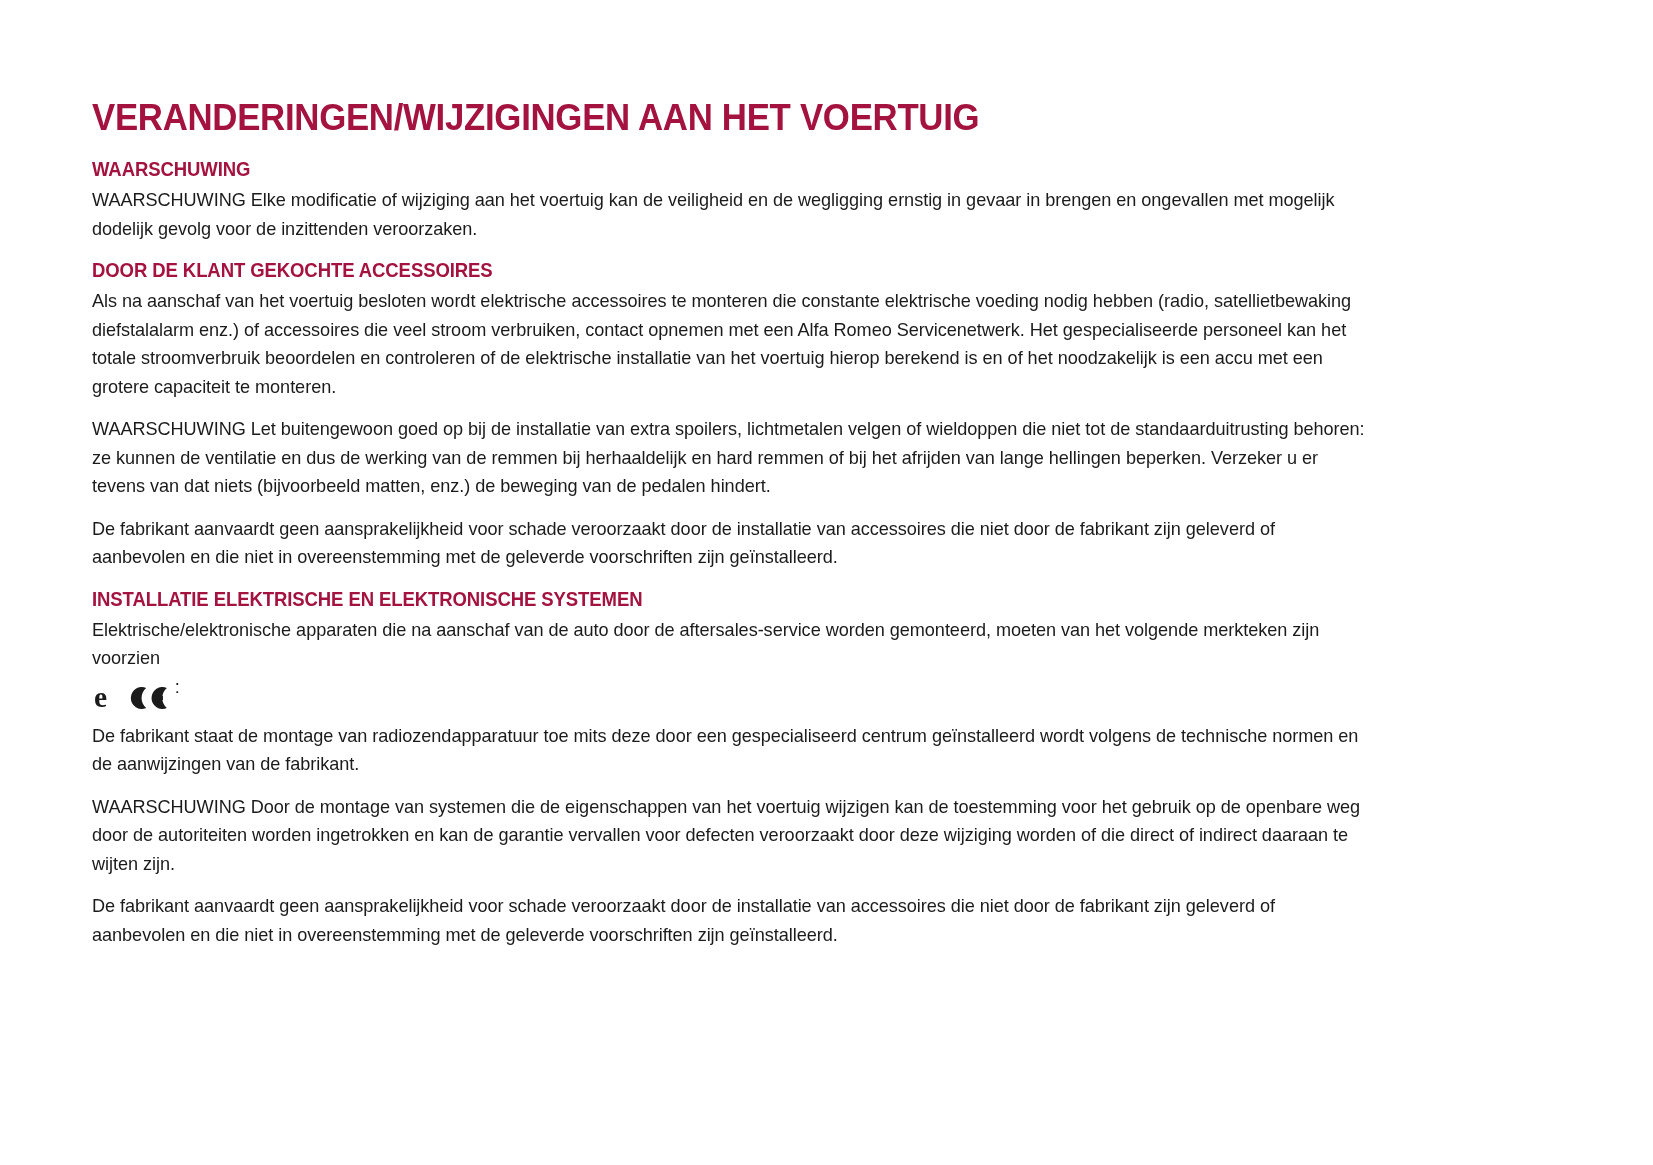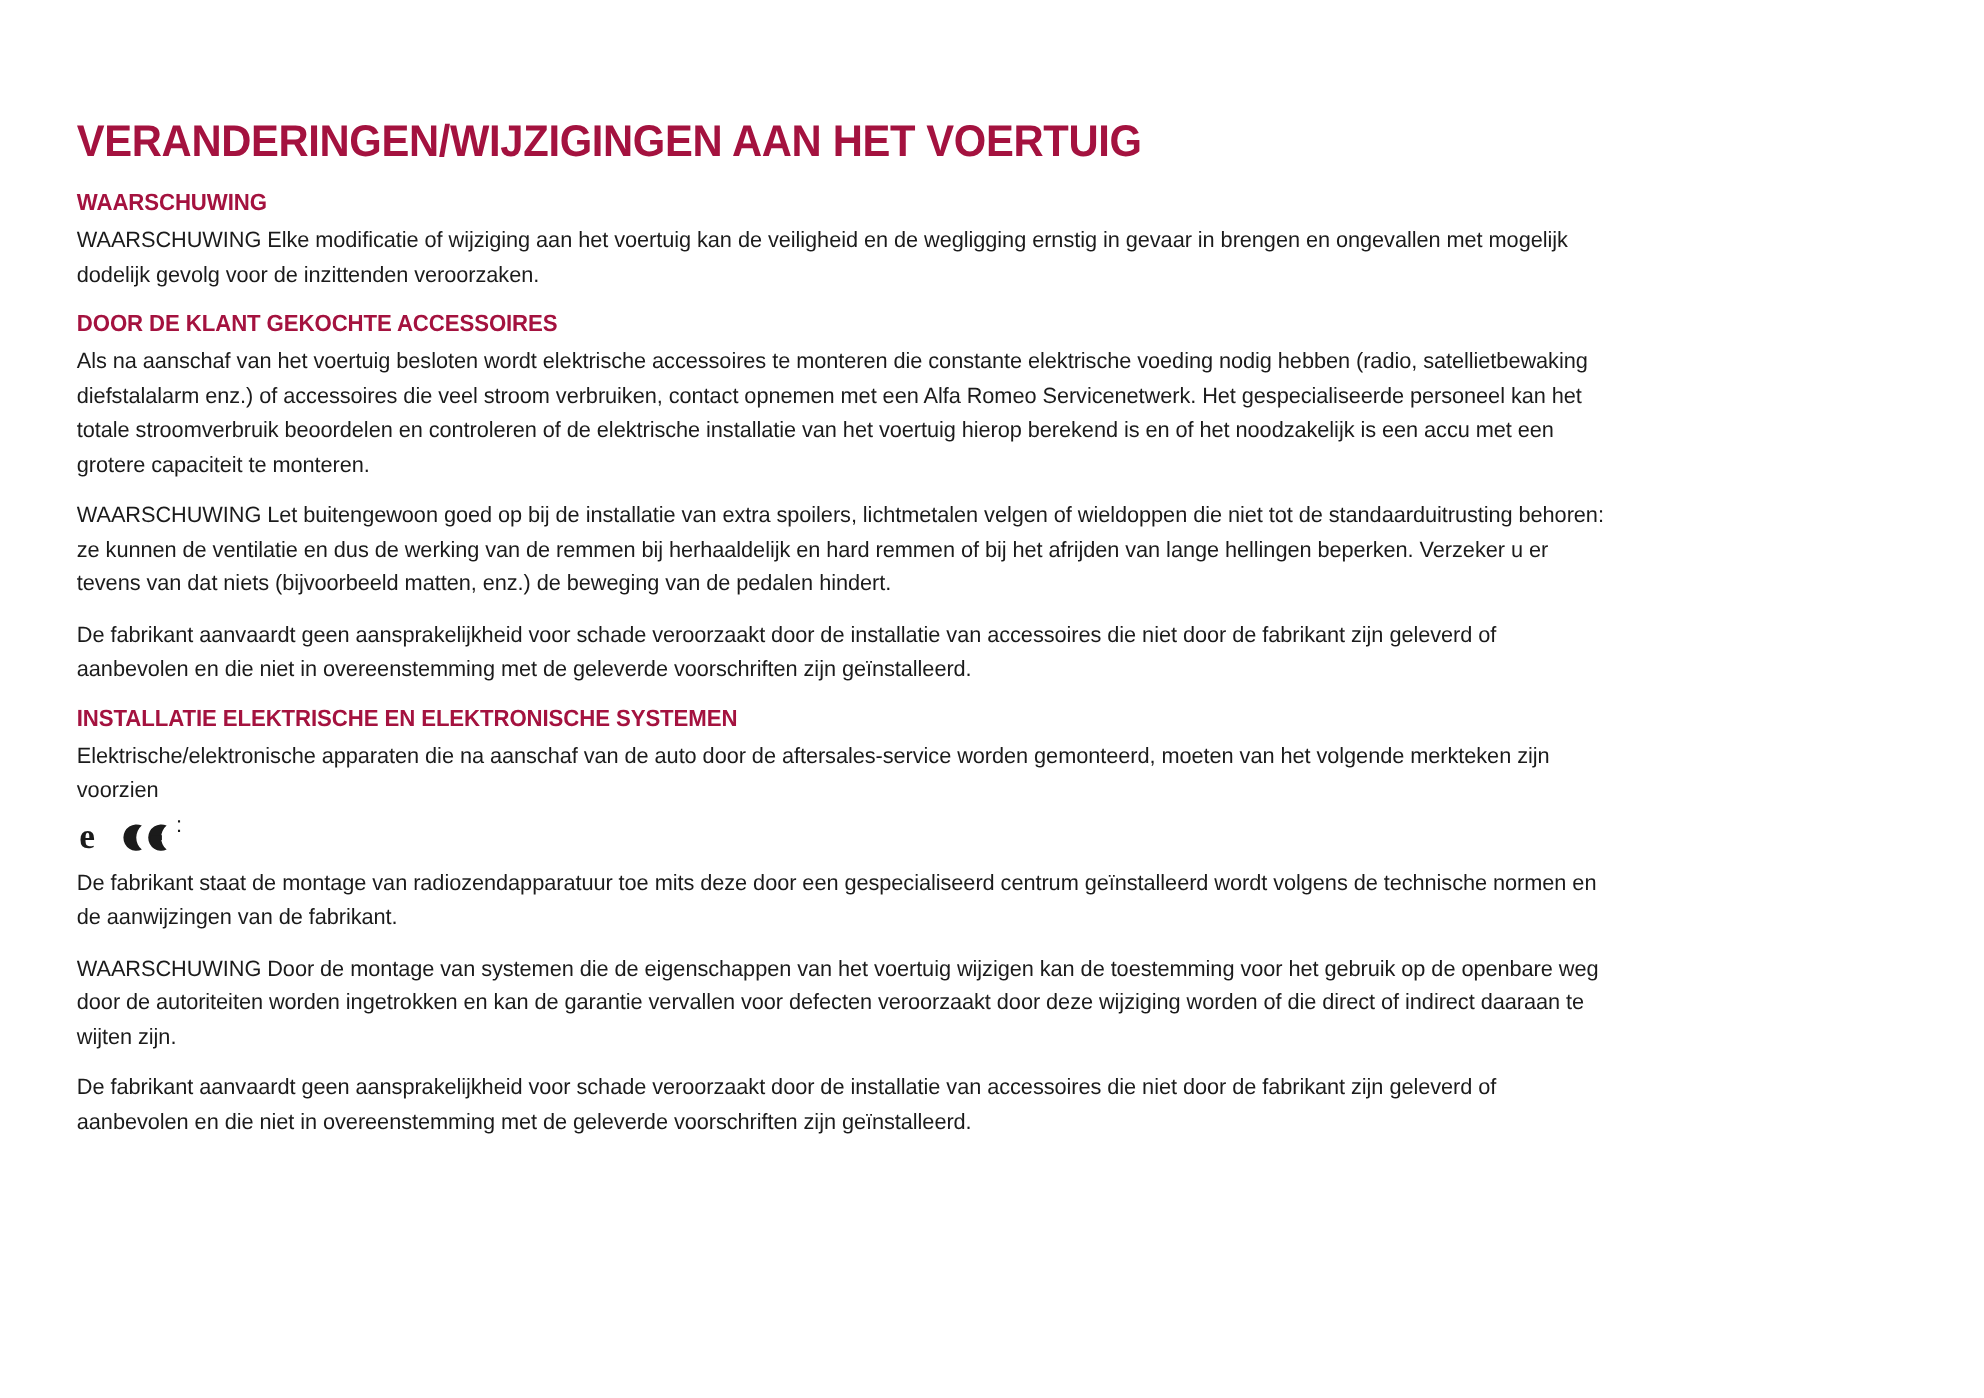--- a/index.html
+++ b/index.html
@@ -12,21 +12,21 @@
     height: 1165px;
     font-family: "Liberation Sans", sans-serif;
     color: #1b1b1b;
     -webkit-font-smoothing: antialiased;
   }
   .page {
     position: relative;
     width: 1526px;
     height: 1165px;
     box-sizing: border-box;
-    padding: 96px 126px 0 64px;
+    padding: 96px 126px 0 92px;
   }
   .content {
     width: 1292px;
   }
   h1.doc-title {
     font-family: "Liberation Sans", sans-serif;
     font-size: 37px;
     line-height: 44px;
     font-weight: bold;
     letter-spacing: -0.3px;

